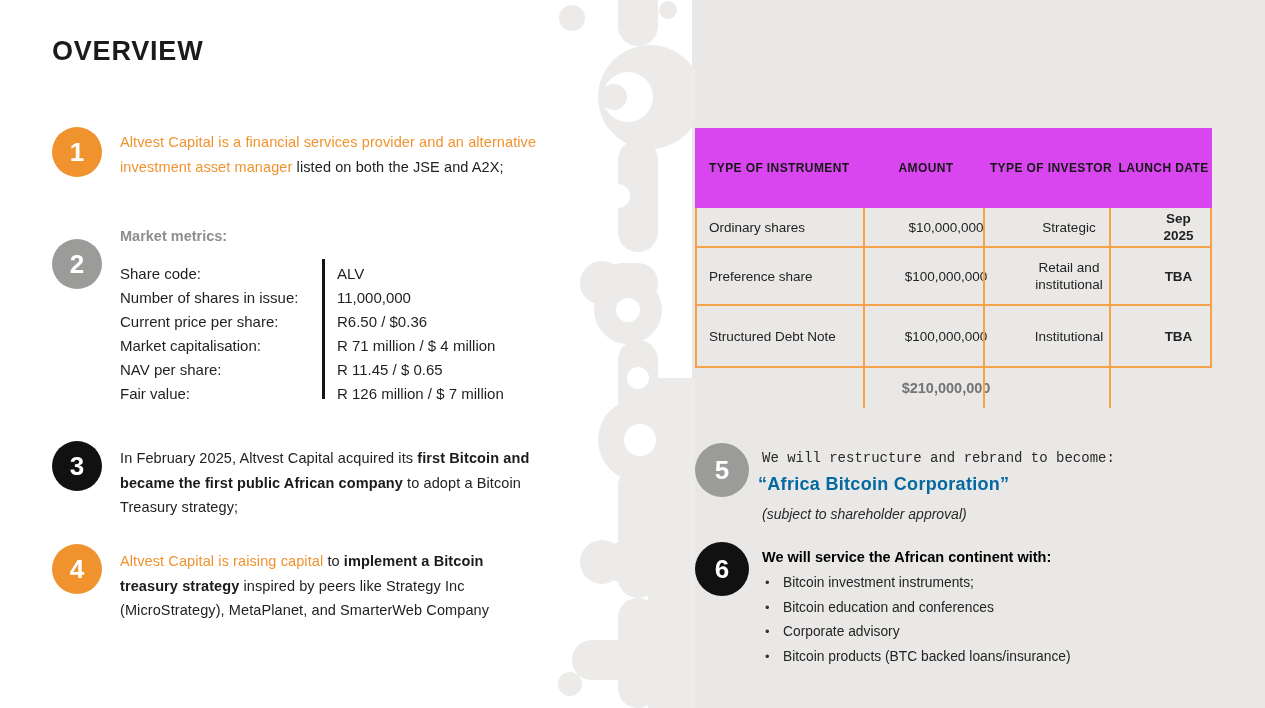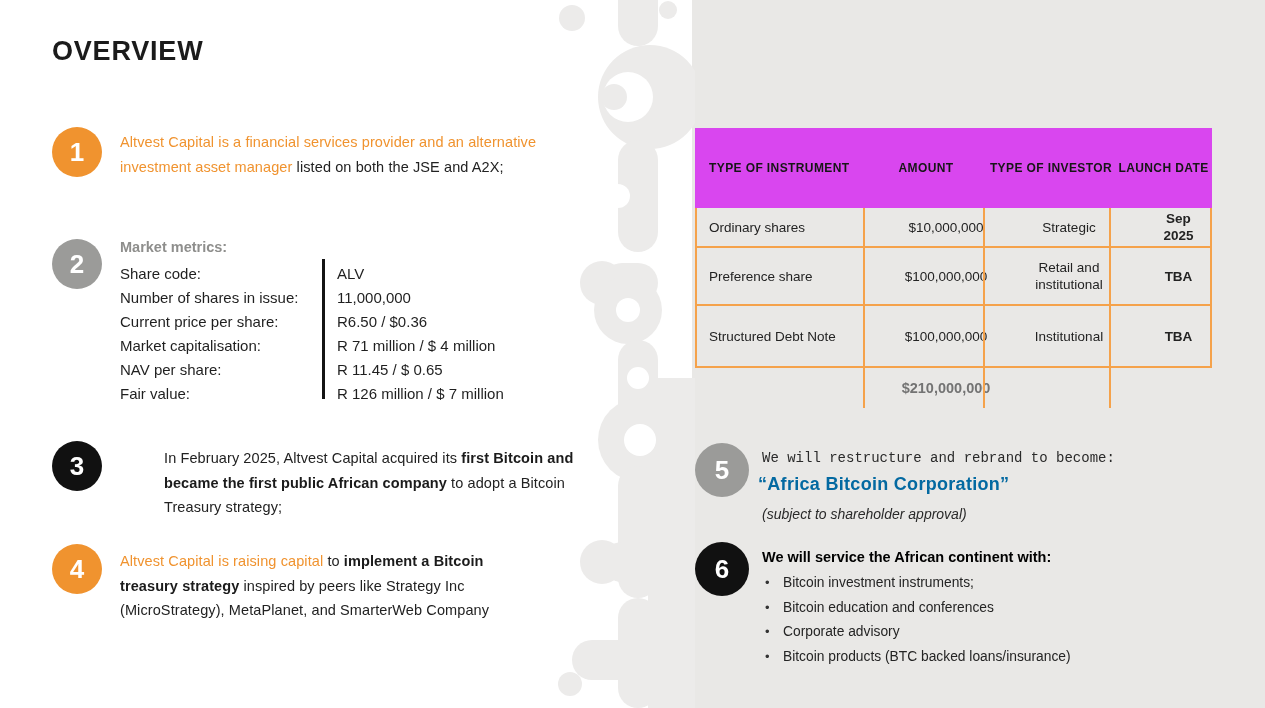--- a/index.html
+++ b/index.html
@@ -25,21 +25,21 @@
   }
   .circle.lg { width:54px; height:54px; }
   .c-orange { background:#F0932F; }
   .c-gray   { background:#9B9B99; }
   .c-black  { background:#111111; }
 
   .ptext { position:absolute; left:120px; width:424px; font-size:14.5px; line-height:24.5px; color:#222; letter-spacing:0.1px; }
   .accent-bold { color:#F0932F; font-weight:400; }
   .b { font-weight:700; color:#1b1b1b; }
 
-  .m-heading { position:absolute; left:120px; top:239px; font-size:14.5px; font-weight:700; color:#8E8E8C; }
+  .m-heading { position:absolute; left:120px; top:228px; font-size:14.5px; font-weight:700; color:#8E8E8C; }
   .metrics { position:absolute; left:120px; top:261px; width:420px; }
   .metric-row { display:flex; height:24px; align-items:center; font-size:15px; color:#1f1f1f; }
   .metric-label { width:202px; }
   .metric-value { padding-left:15px; }
   .m-divider { position:absolute; left:322px; top:259px; width:3px; height:140px; background:#141414; }
 
   
   .tbl { position:absolute; left:695px; top:128px; width:517px; }
   .thead {
     display:flex; height:80px; background:#d946ef; color:#161616;
@@ -140,21 +140,21 @@
     <div class="metric-row">
       <span class="metric-label">Fair value:</span>
       <span class="metric-value">R 126 million / $ 7 million</span>
     </div>
   </div>
   <div class="m-divider"></div>
 
   <div class="circle c-black" style="left:52px; top:441px;">
     <span>3</span>
   </div>
-  <div class="ptext" style="top:446px;margin-left:44px;">
+  <div class="ptext" style="top:446px;">
     <span>In February 2025, Altvest Capital acquired its </span><span class="b">first Bitcoin and became the first public African company</span><span> to adopt a Bitcoin Treasury strategy;</span>
   </div>
 
   <div class="circle c-orange" style="left:52px; top:544px;">
     <span>4</span>
   </div>
   <div class="ptext" style="top:549px;">
     <span class="accent-bold">Altvest Capital is raising capital</span><span> to </span><span class="b">implement a Bitcoin treasury strategy</span><span> inspired by peers like Strategy Inc (MicroStrategy), MetaPlanet, and SmarterWeb Company</span>
   </div>
 

